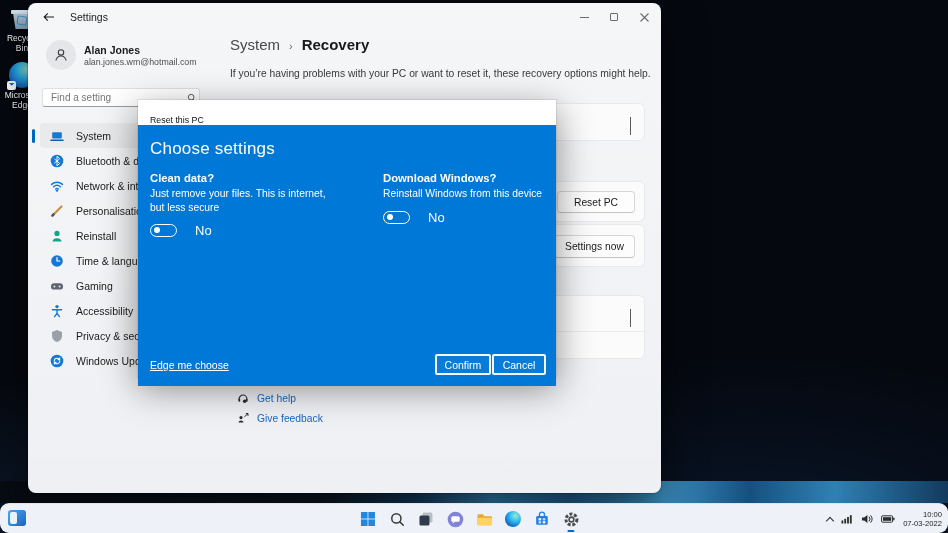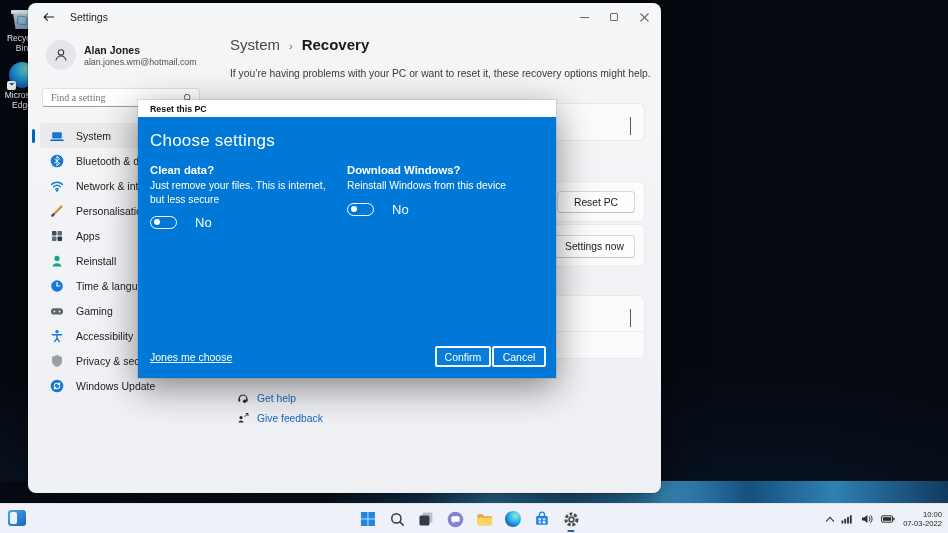--- a/index.html
+++ b/index.html
@@ -51,21 +51,21 @@
 
   
   .sidebar { position:absolute; left:4px; top:28px; width:200px; bottom:0; }
   .user { position:absolute; left:14px; top:9px; display:flex; align-items:center; }
   .avatar { width:30px; height:30px; border-radius:50%; background:#e4e6e9; display:flex; align-items:center; justify-content:center; }
   .user-meta { margin-left:8px; }
   .user-name { font-size:10.5px; font-weight:bold; color:#1b1b1b; }
   .user-email { font-size:8.8px; color:#4e4e4e; margin-top:1px; }
   .searchbox { position:absolute; left:10px; top:57px; width:158px; height:19px; background:#fff;
     border:1px solid #e0e0e0; border-bottom-color:#9b9b9b; border-radius:3px; display:flex; align-items:center; }
-  .searchbox input { flex:1; border:none; outline:none; background:transparent; font-family:Liberation Serif, serif;
+  .searchbox input { flex:1; border:none; outline:none; background:transparent; font-family:Liberation Sans, sans-serif;
     font-size:10px; color:#3c3c3c; padding:0 4px 0 8px; }
   .searchbox input::placeholder { color:#767676; }
   .search-ic { margin-right:6px; display:flex; }
   .nav { position:absolute; left:0; top:92px; width:100%; }
   .nav-item { position:relative; height:25px; margin:0 8px; border-radius:4px; display:flex; align-items:center; padding-left:10px; }
   .nav-item.sel { background:#e9eaec; }
   .nav-item.sel::before { content:""; position:absolute; left:-8px; top:5.5px; width:3px; height:14px; border-radius:2px; background:#0067c0; }
   .nav-ic { width:14px; height:14px; display:flex; align-items:center; justify-content:center; flex:0 0 14px; }
   .nav-label { margin-left:12px; font-size:10.5px; color:#1b1b1b; white-space:nowrap; }
 
@@ -94,44 +94,44 @@
   #card-expander .row2 { height:27px; }
 
   .help-links { position:absolute; left:8px; top:357px; }
   .help-row { display:flex; align-items:center; height:20px; }
   .help-ic { width:13px; display:flex; justify-content:center; }
   .help-label { margin-left:8px; font-size:10.3px; color:#1a66c0; }
 
   
   .dialog { position:absolute; left:138px; top:100px; width:418px; height:278px; z-index:50;
     box-shadow:0 10px 34px rgba(0,0,0,.45), 0 0 0 1px rgba(0,0,0,.08); }
-  .dlg-titlebar { height:17px; background:#fff; display:flex; align-items:center;font-weight:bold; }
+  .dlg-titlebar { height:25px; background:#fff; display:flex; align-items:flex-end; }
   .dlg-title { font-size:8.8px; color:#111; margin-left:12px; }
   .dlg-body { position:relative; height:261px; background:#0078d7; color:#fff; padding:0 12px; }
   .dlg-heading { padding-top:14px; font-size:17px; font-weight:400; letter-spacing:.2px; }
-  .dlg-cols { display:flex; margin-top:13px; }
+  .dlg-cols { display:flex; margin-top:13px;gap:36px; }
   .dlg-col1 { width:197px; padding-right:10px; }
   .dlg-col2 { flex:1; }
   .opt-title { font-size:11.3px; font-weight:bold; }
   .opt-desc { font-size:10.3px; line-height:13.5px; margin-top:3px; }
   .toggle-row { display:flex; align-items:center; margin-top:9px; }
   .toggle { position:relative; width:27px; height:13px; border:1.5px solid #fff; border-radius:8px; }
   .toggle .knob { position:absolute; left:2.5px; top:2px; width:6px; height:6px; border-radius:50%; background:#fff; }
   .toggle-label { margin-left:12px; font-size:13px;padding-left:6px; }
   .dlg-footer { position:absolute; left:12px; right:10px; bottom:11px; display:flex; align-items:center; }
   .dlg-link { font-size:10.5px; text-decoration:underline; color:#fff; }
   .dlg-btns { margin-left:auto; display:flex; gap:1px; }
   .dlg-btn { height:21px; border:2px solid #f2f8ff; border-radius:2px; background:rgba(255,255,255,.03);
     color:#fff; font-size:10.5px; display:flex; align-items:center; justify-content:center; }
   .dlg-btn.confirm { width:56px; }
   .dlg-btn.cancel { width:54px; }
 
   
   .taskbar { position:absolute; left:0; bottom:0; width:948px; height:30px; background:#eef2f8;
-    border-top:1px solid rgba(0,0,0,.05); }
+    border-top:1px solid rgba(0,0,0,.05);border-radius:9px; }
   .tb-widgets { position:absolute; left:8px; top:6px; width:18px; height:16px; border-radius:3px;
     background:linear-gradient(135deg,#52a7ec,#1565c0); }
   .tb-widgets span { position:absolute; left:2px; top:2px; width:7px; height:12px; border-radius:2px; background:#e9f3fd; }
   .tb-center { position:absolute; left:50%; top:0; transform:translateX(-52%); height:30px; display:flex; align-items:center; gap:5px; }
   .tb-cell { position:relative; width:24px; height:28px; display:flex; align-items:center; justify-content:center; border-radius:4px; }
   .tb-cell.active::after { content:""; position:absolute; bottom:1px; left:50%; transform:translateX(-50%);
     width:7px; height:2.5px; border-radius:2px; background:#0a6ac2; }
   .tray { position:absolute; right:6px; top:0; height:30px; display:flex; align-items:center; gap:8px; }
   .tray-chev { width:6px; height:6px; border-top:1.3px solid #2b2b2b; border-right:1.3px solid #2b2b2b; transform:rotate(-45deg); margin-top:3px; }
   .clock { text-align:right; font-size:7.6px; line-height:9px; color:#1b1b1b; }
@@ -239,31 +239,20 @@
             <svg width="14" height="14" viewBox="0 0 14 14">
                 <line x1="4" y1="10" x2="11.5" y2="2.5" stroke="#cd8f3e" stroke-width="2.2" stroke-linecap="round"></line>
                 <line x1="2.4" y1="11.6" x2="3.6" y2="10.4" stroke="#4c5560" stroke-width="2.6" stroke-linecap="round"></line>
               </svg>
           </span>
           <span class="nav-label">Personalisation</span>
         </div>
         <div class="nav-item">
           <span class="nav-ic">
             <svg width="14" height="14" viewBox="0 0 14 14">
-                <rect x="2" y="2" width="4.5" height="4.5" rx="0.8" fill="#3f4c5d"></rect>
-                <rect x="7.5" y="2" width="4.5" height="4.5" rx="0.8" fill="#5c6b7d"></rect>
-                <rect x="2" y="7.5" width="4.5" height="4.5" rx="0.8" fill="#5c6b7d"></rect>
-                <rect x="7.5" y="7.5" width="4.5" height="4.5" rx="0.8" fill="#2e3a49"></rect>
-              </svg>
-          </span>
-          <span class="nav-label">Apps</span>
-        </div>
-        <div class="nav-item">
-          <span class="nav-ic">
-            <svg width="14" height="14" viewBox="0 0 14 14">
                 <circle cx="7" cy="4.4" r="2.6" fill="#12a389"></circle>
                 <path d="M2.4 12.6 a4.7 4.2 0 0 1 9.2 0 z" fill="#12a389"></path>
               </svg>
           </span>
           <span class="nav-label">Reinstall</span>
         </div>
         <div class="nav-item">
           <span class="nav-ic">
             <svg width="14" height="14" viewBox="0 0 14 14">
                 <circle cx="7" cy="7" r="5.8" fill="#1478d4"></circle>
@@ -388,21 +377,21 @@
           <div class="opt-desc">Reinstall Windows from this device</div>
           <div class="toggle-row">
             <div class="toggle">
                 <div class="knob"></div>
               </div>
             <span class="toggle-label">No</span>
           </div>
         </div>
       </div>
       <div class="dlg-footer">
-        <a class="dlg-link">Jones me choose</a>
+        <a class="dlg-link">Edge me choose</a>
         <div class="dlg-btns">
           <div class="dlg-btn confirm">Confirm</div>
           <div class="dlg-btn cancel">Cancel</div>
         </div>
       </div>
     </div>
   </div>
 
   <div class="taskbar">
     <div class="tb-widgets">

